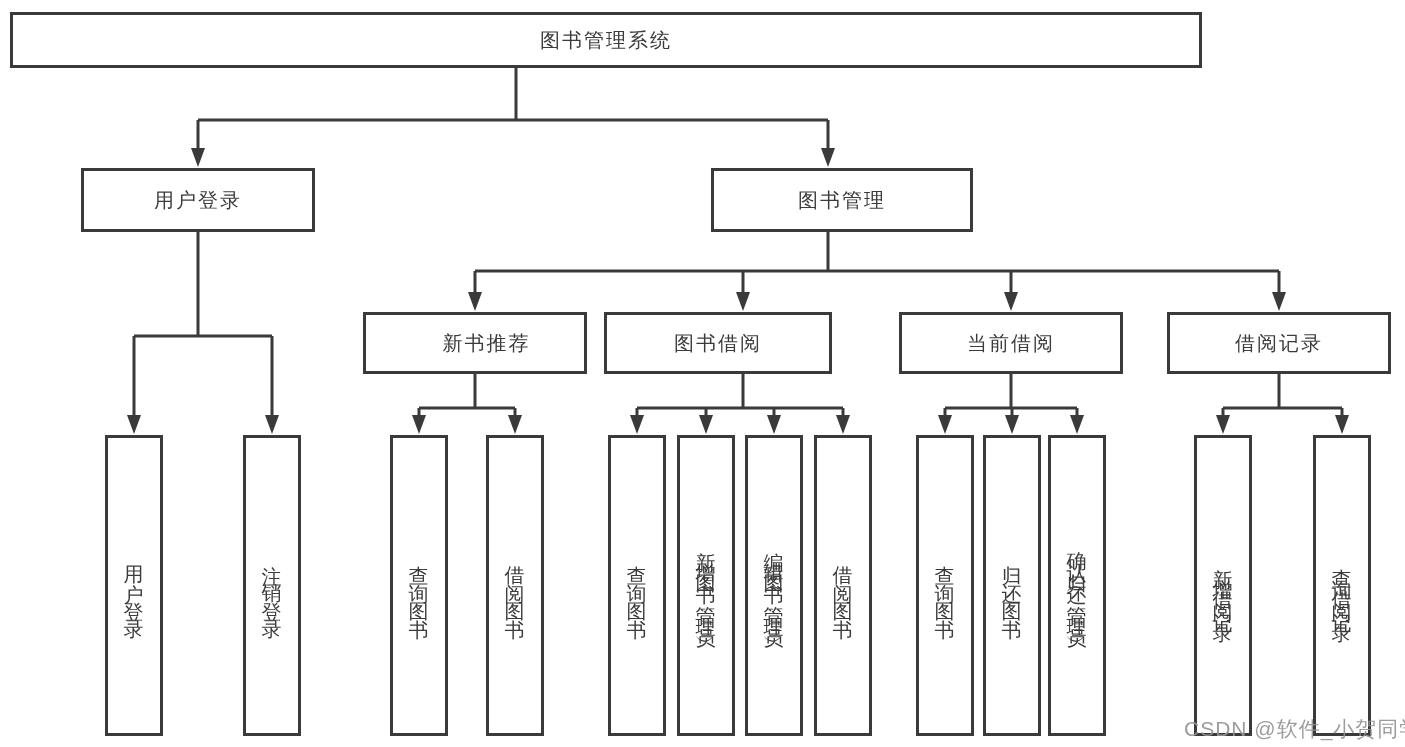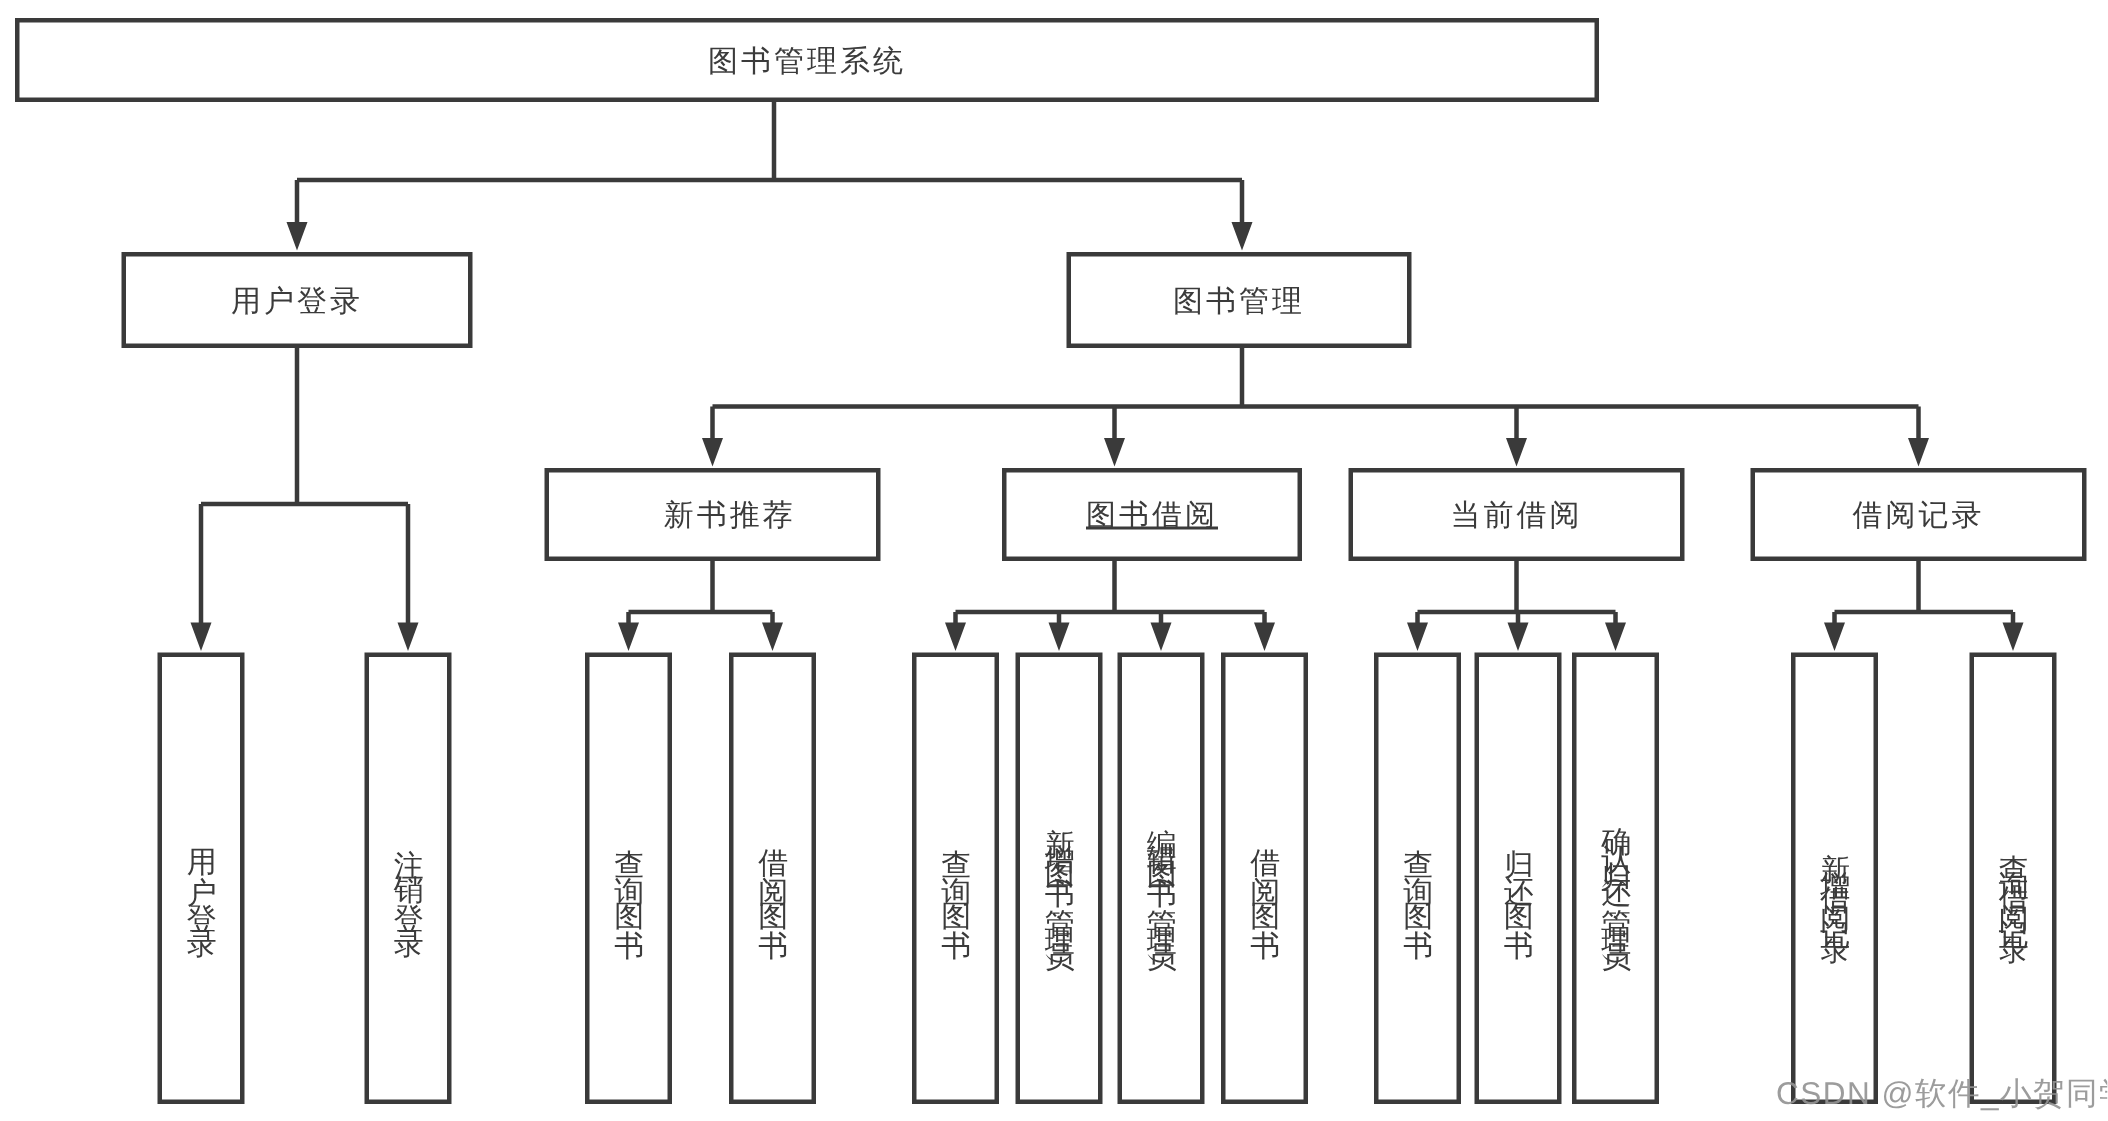--- a/index.html
+++ b/index.html
@@ -56,25 +56,25 @@
     position: absolute;
     left: 1184px;
     top: 715px;
     font-size: 21px;
     color: rgba(148,148,148,0.92);
     letter-spacing: 1px;
     z-index: 10;
     white-space: nowrap;
   }
   
-  #root-box   { left: 10px;  top: 12px;  width: 1056px; height: 56px; }
+  #root-box   { left: 10px;  top: 12px;  width: 1192px; height: 56px; }
   #n-login    { left: 81px;  top: 168px; width: 234px;  height: 64px; }
-  #n-mgmt     { left: 711px; top: 168px; width: 230px;  height: 64px; }
+  #n-mgmt     { left: 711px; top: 168px; width: 262px;  height: 64px; }
   #n-rec      { left: 363px; top: 312px; width: 224px;  height: 62px; padding-left: 23px; }
-  #n-borrow   { left: 668px; top: 312px; width: 200px;  height: 62px; text-decoration: underline; }
+  #n-borrow   { left: 604px; top: 312px; width: 228px;  height: 62px; }
   #n-current  { left: 899px; top: 312px; width: 224px;  height: 62px; }
   #n-records  { left: 1167px;top: 312px; width: 224px;  height: 62px; }
   #l-g1a { left: 105px; }  #l-g1b { left: 243px; }
   #l-g2a { left: 390px; }  #l-g2b { left: 486px; }
   #l-g3a { left: 608px; }  #l-g3b { left: 677px; }
   #l-g3c { left: 745px; }  #l-g3d { left: 814px; }
   #l-g4a { left: 916px; }  #l-g4b { left: 983px; }
   #l-g4c { left: 1048px; }
   #l-g5a { left: 1194px; } #l-g5b { left: 1313px; }
 </style>

